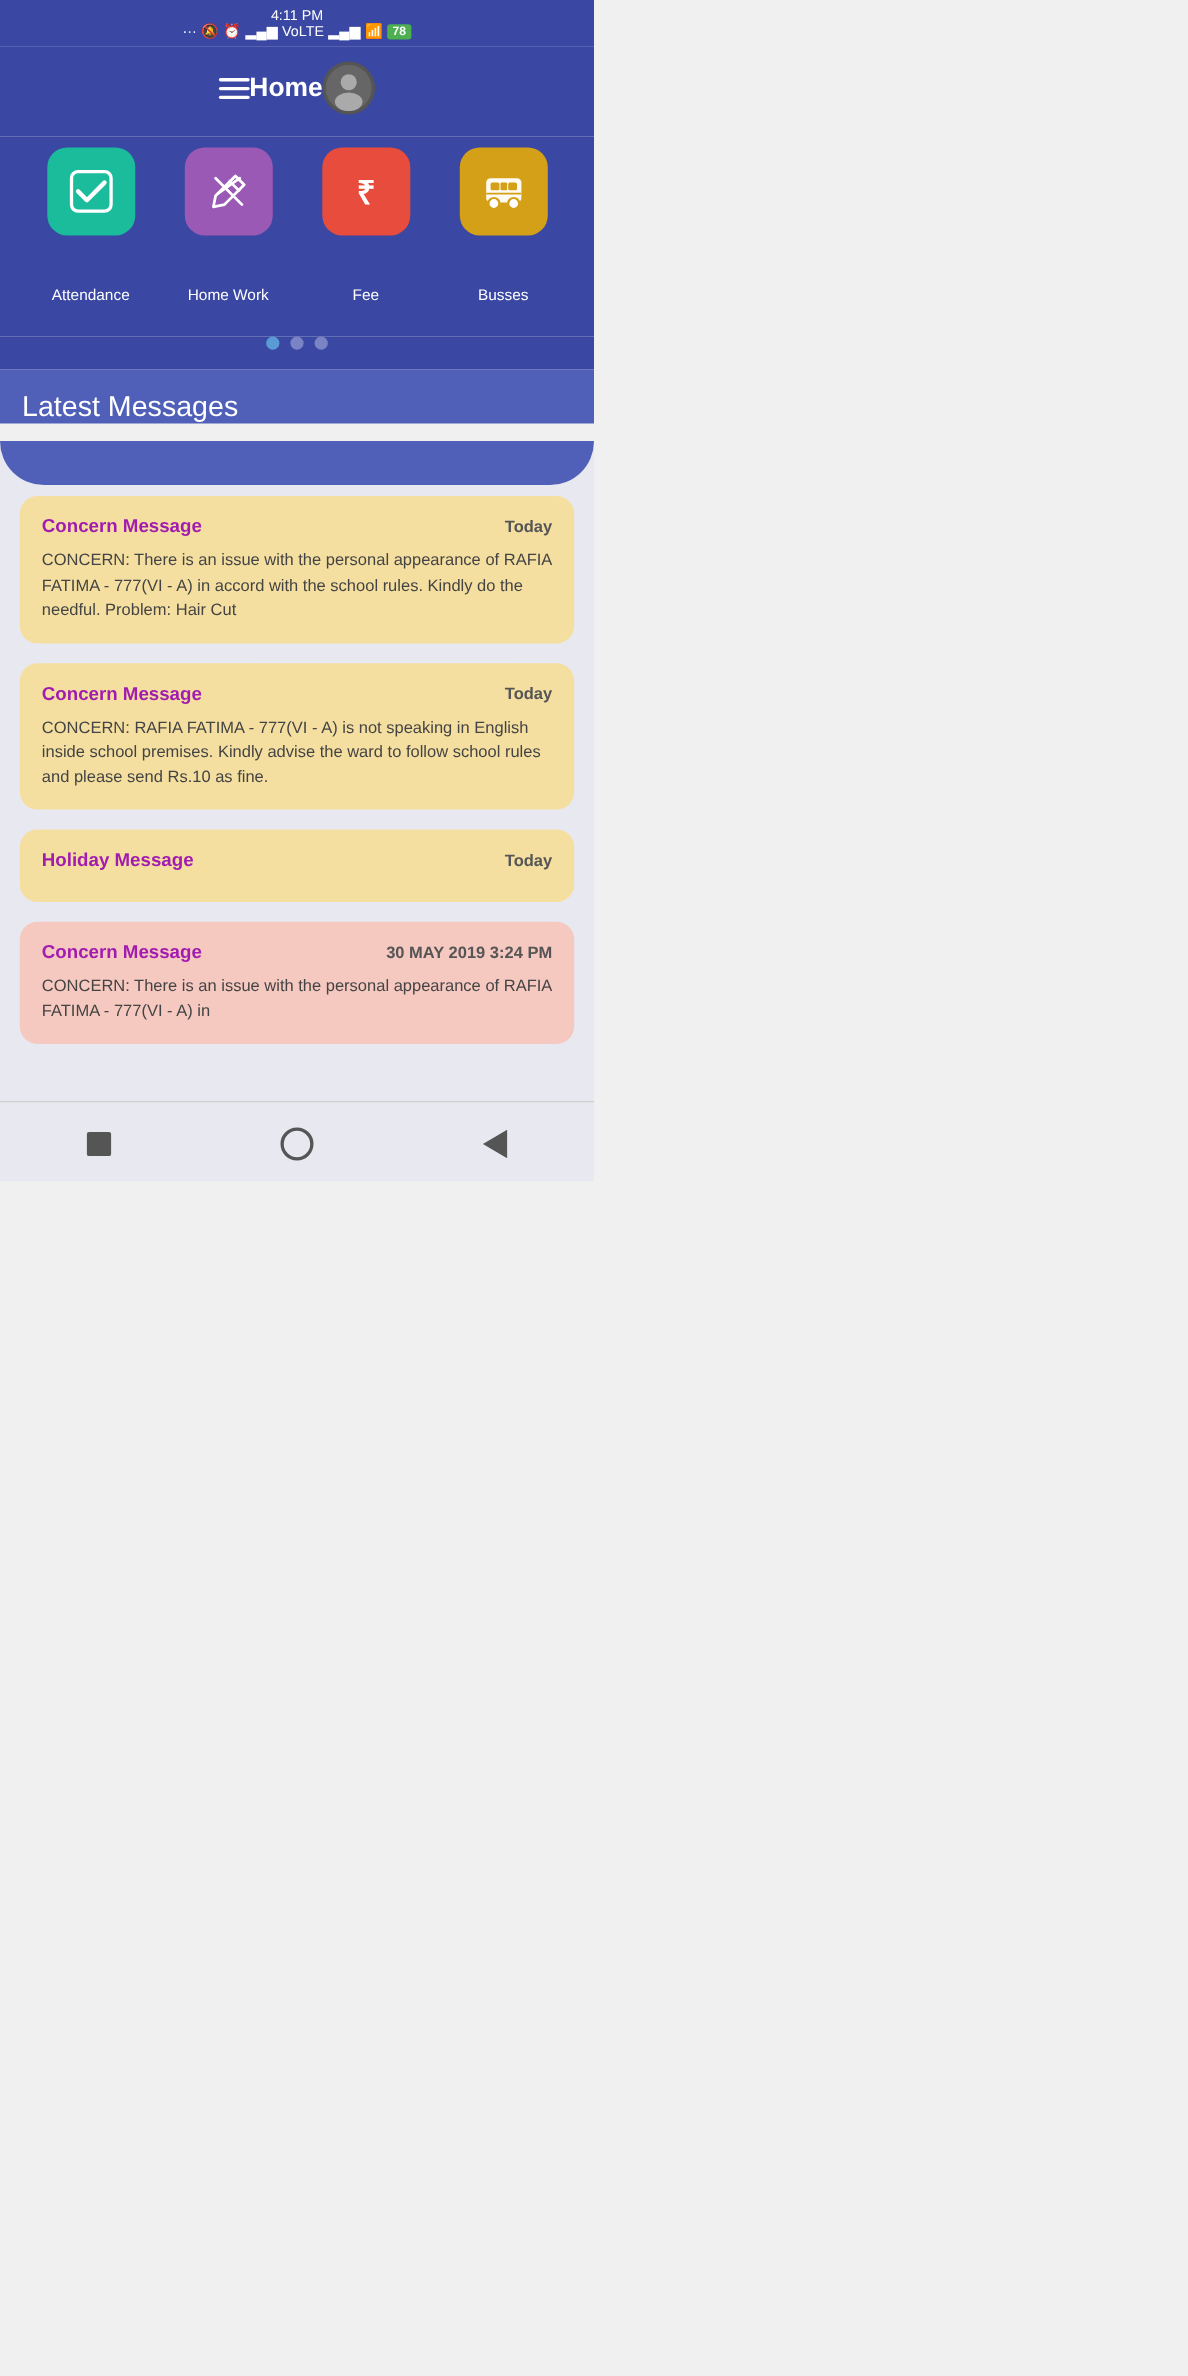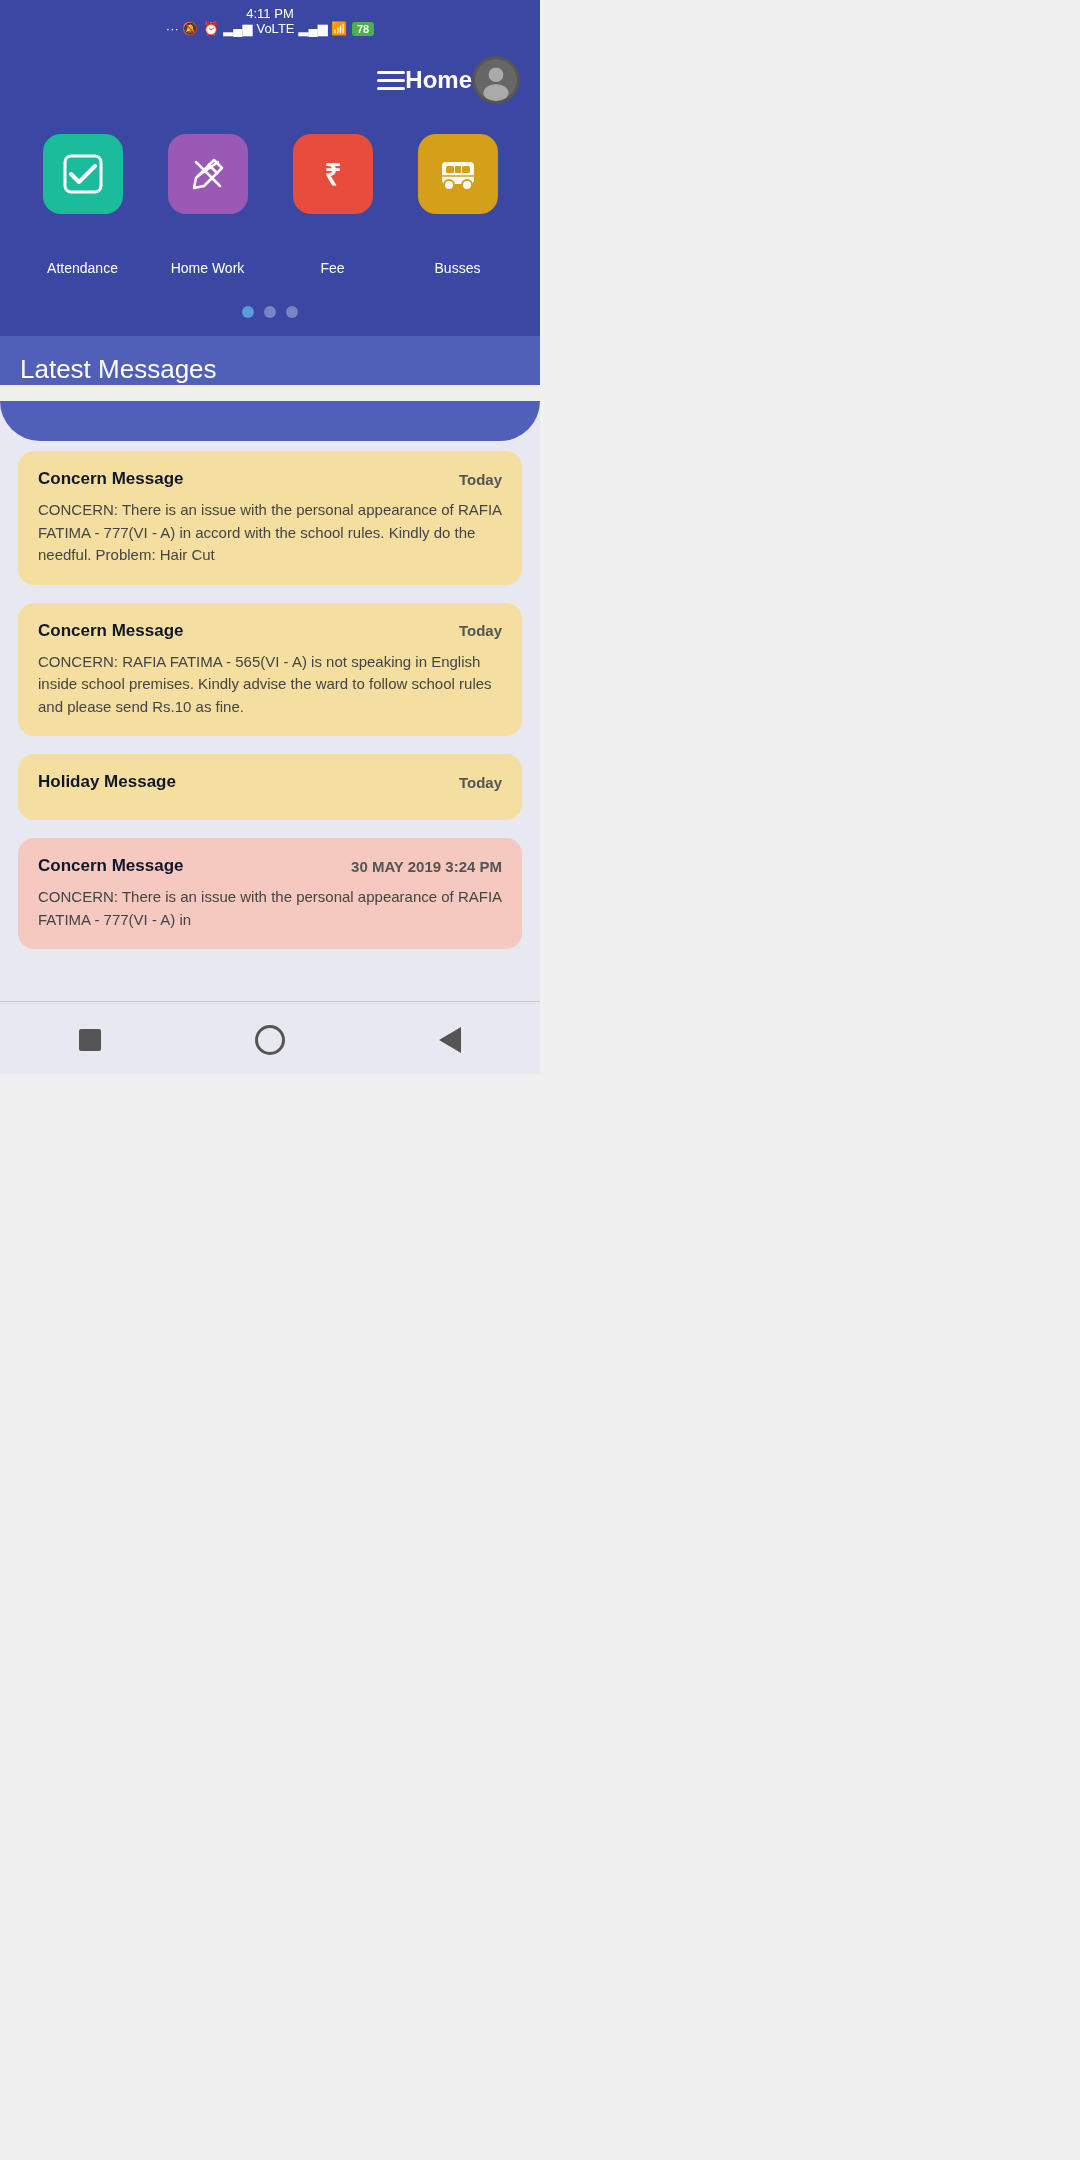--- a/index.html
+++ b/index.html
@@ -37,21 +37,21 @@
       border-radius: 3px;
       padding: 1px 5px;
       font-size: 11px;
       font-weight: bold;
     }
 
     .header {
       background: #3a47a3;
       display: flex;
       align-items: center;
-      justify-content: flex-end;
+      justify-content: center;
       padding: 14px 20px 20px 20px;
     }
 
     .hamburger-icon {
       display: flex;
       flex-direction: column;
       gap: 5px;
       cursor: pointer;
     }
 
@@ -183,21 +183,21 @@
     .card-header {
       display: flex;
       justify-content: space-between;
       align-items: center;
       margin-bottom: 10px;
     }
 
     .card-title {
       font-size: 17px;
       font-weight: 700;
-      color: #0f172a;
+      color: #a21caf;
     }
 
     .card-time {
       font-size: 15px;
       font-weight: 600;
       color: #555;
     }
 
     .card-body {
       font-size: 15px;
@@ -359,21 +359,21 @@
         <span class="card-time">Today</span>
       </div>
       <div class="card-body">CONCERN: There is an issue with the personal appearance of RAFIA FATIMA - 777(VI - A) in accord with the school rules. Kindly do the needful. Problem: Hair Cut</div>
     </div>
 
     <div class="message-card card-yellow">
       <div class="card-header">
         <span class="card-title">Concern Message</span>
         <span class="card-time">Today</span>
       </div>
-      <div class="card-body">CONCERN: RAFIA FATIMA - 565(VI - A) is not speaking in English inside school premises. Kindly advise the ward to follow school rules and please send Rs.10 as fine.</div>
+      <div class="card-body">CONCERN: RAFIA FATIMA - 777(VI - A) is not speaking in English inside school premises. Kindly advise the ward to follow school rules and please send Rs.10 as fine.</div>
     </div>
 
     <div class="message-card card-yellow">
       <div class="card-header">
         <span class="card-title">Holiday Message</span>
         <span class="card-time">Today</span>
       </div>
     </div>
 
     <div class="message-card card-pink" style="margin-bottom:0; overflow:hidden; max-height:120px;">

